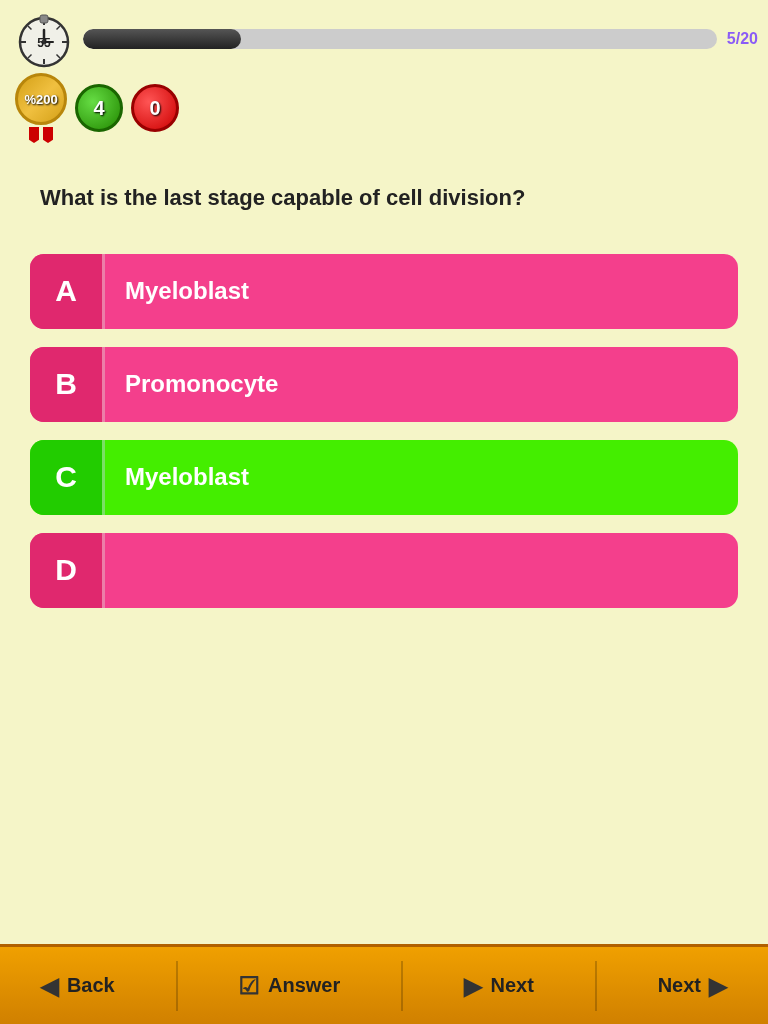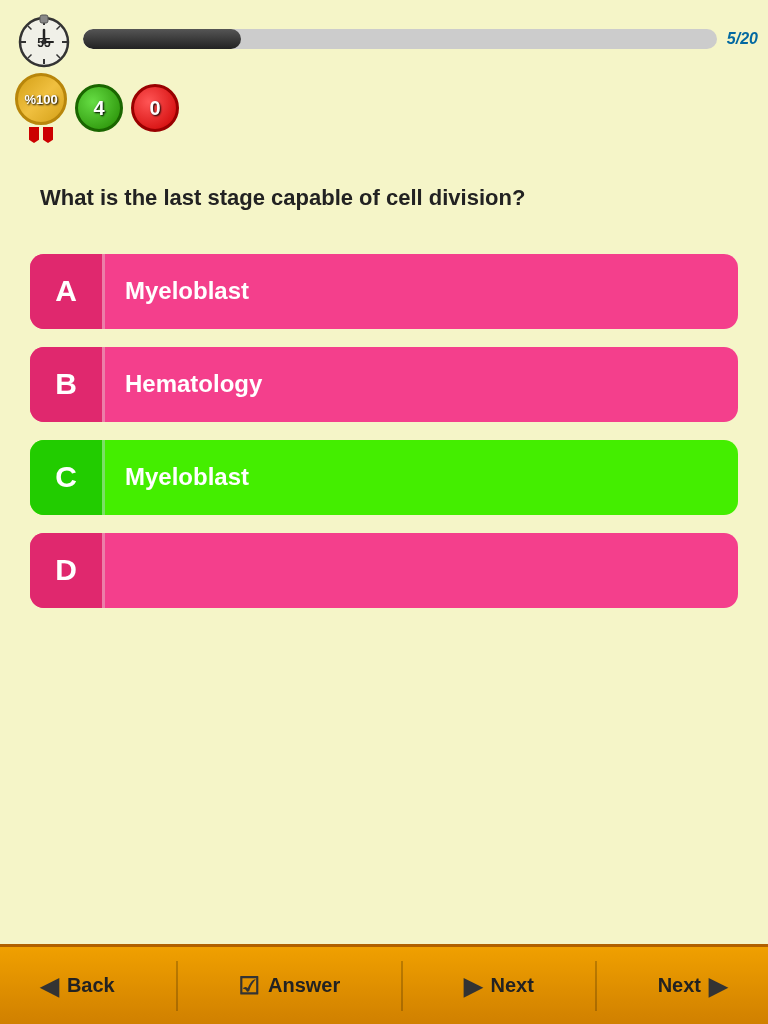--- a/index.html
+++ b/index.html
@@ -37,23 +37,22 @@
       overflow: hidden;
     }
     .progress-bar-fill {
       height: 100%;
       background: linear-gradient(to bottom, #555, #222);
       border-radius: 10px;
     }
     .question-counter {
       font-size: 16px;
       font-weight: bold;
-      color: #0369a1;
+      color: #8b5cf6;
       white-space: nowrap;
-      font-style: italic;
     }
 
     
     .title-row {
       display: flex;
       align-items: center;
       justify-content: space-between;
       padding: 0 15px 10px 15px;
     }
     .quiz-title {
@@ -262,21 +261,21 @@
   </div>
 
   <div class="question-counter">5/20</div>
 </div>
 
 <div class="title-row">
   <div class="badges-container">
 
     <div class="medal-badge">
       <div class="medal-circle">
-        <span>%100</span>
+        <span>%200</span>
       </div>
       <div class="medal-ribbon">
         <div class="ribbon-left"></div>
         <div class="ribbon-right"></div>
       </div>
     </div>
 
     <div class="score-green">
       <span>4</span>
     </div>
@@ -291,21 +290,21 @@
   <div class="question-text">What is the last stage capable of cell division?</div>
 </div>
 
 <div class="answers-area">
   <div class="answer-btn pink">
     <div class="answer-letter">A</div>
     <div class="answer-text">Myeloblast</div>
   </div>
   <div class="answer-btn pink">
     <div class="answer-letter">B</div>
-    <div class="answer-text">Hematology</div>
+    <div class="answer-text">Promonocyte</div>
   </div>
   <div class="answer-btn green">
     <div class="answer-letter">C</div>
     <div class="answer-text">Myeloblast</div>
   </div>
   <div class="answer-btn pink">
     <div class="answer-letter">D</div>
   </div>
 </div>
 

